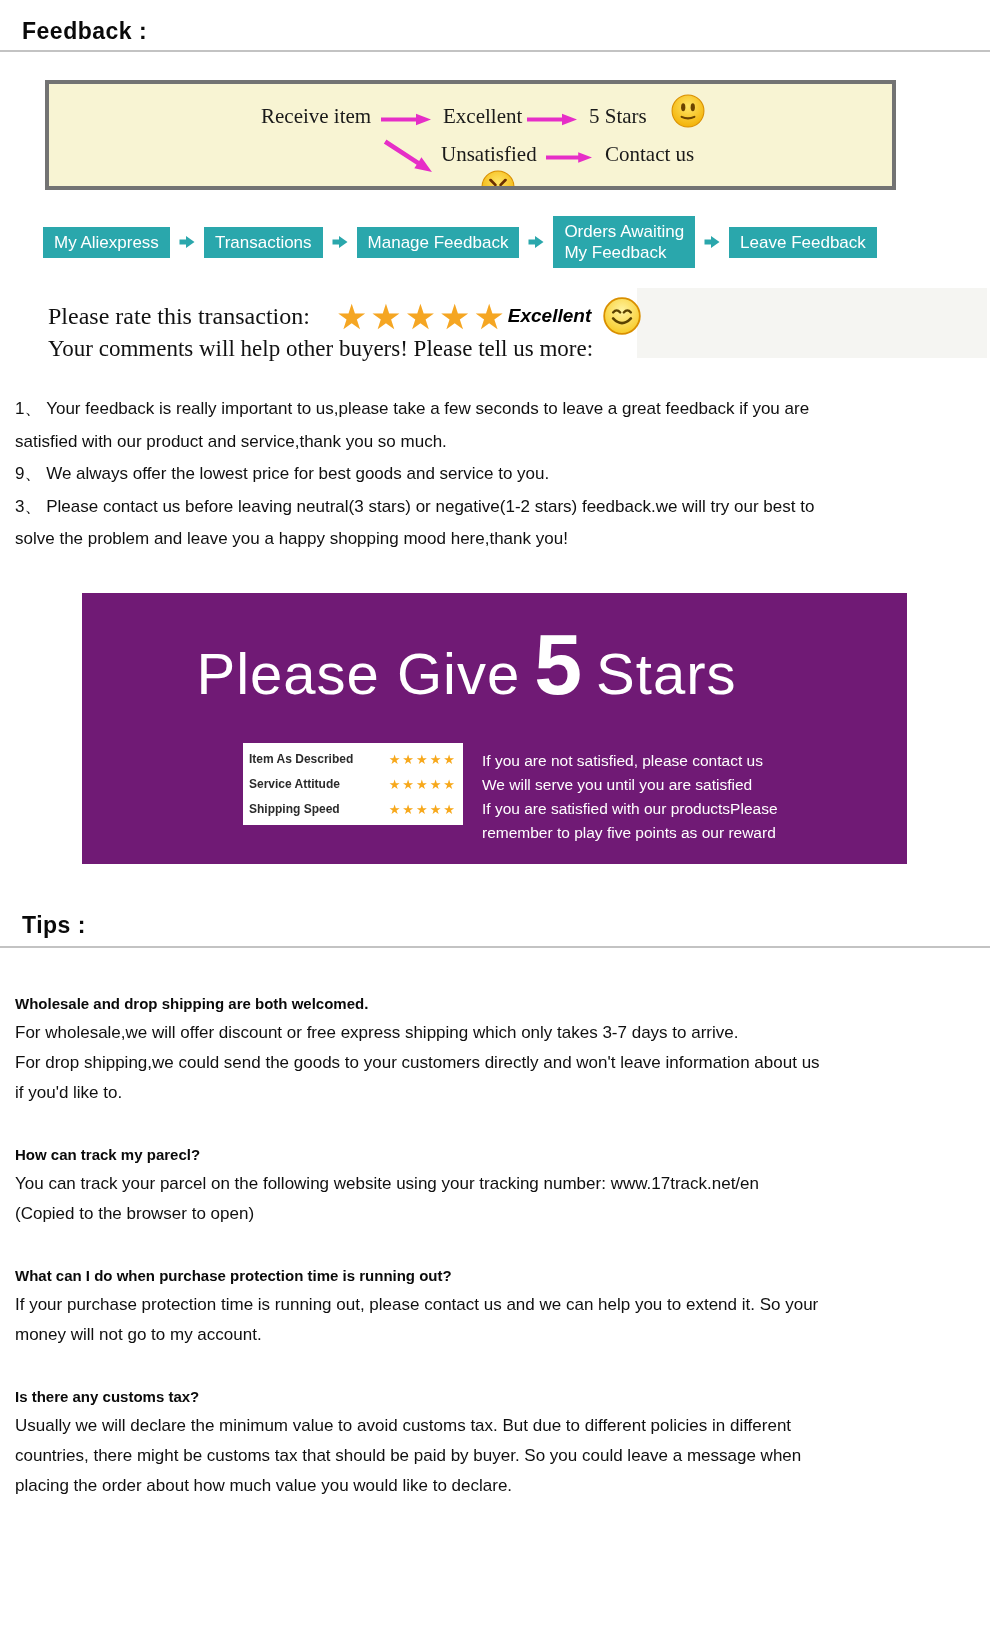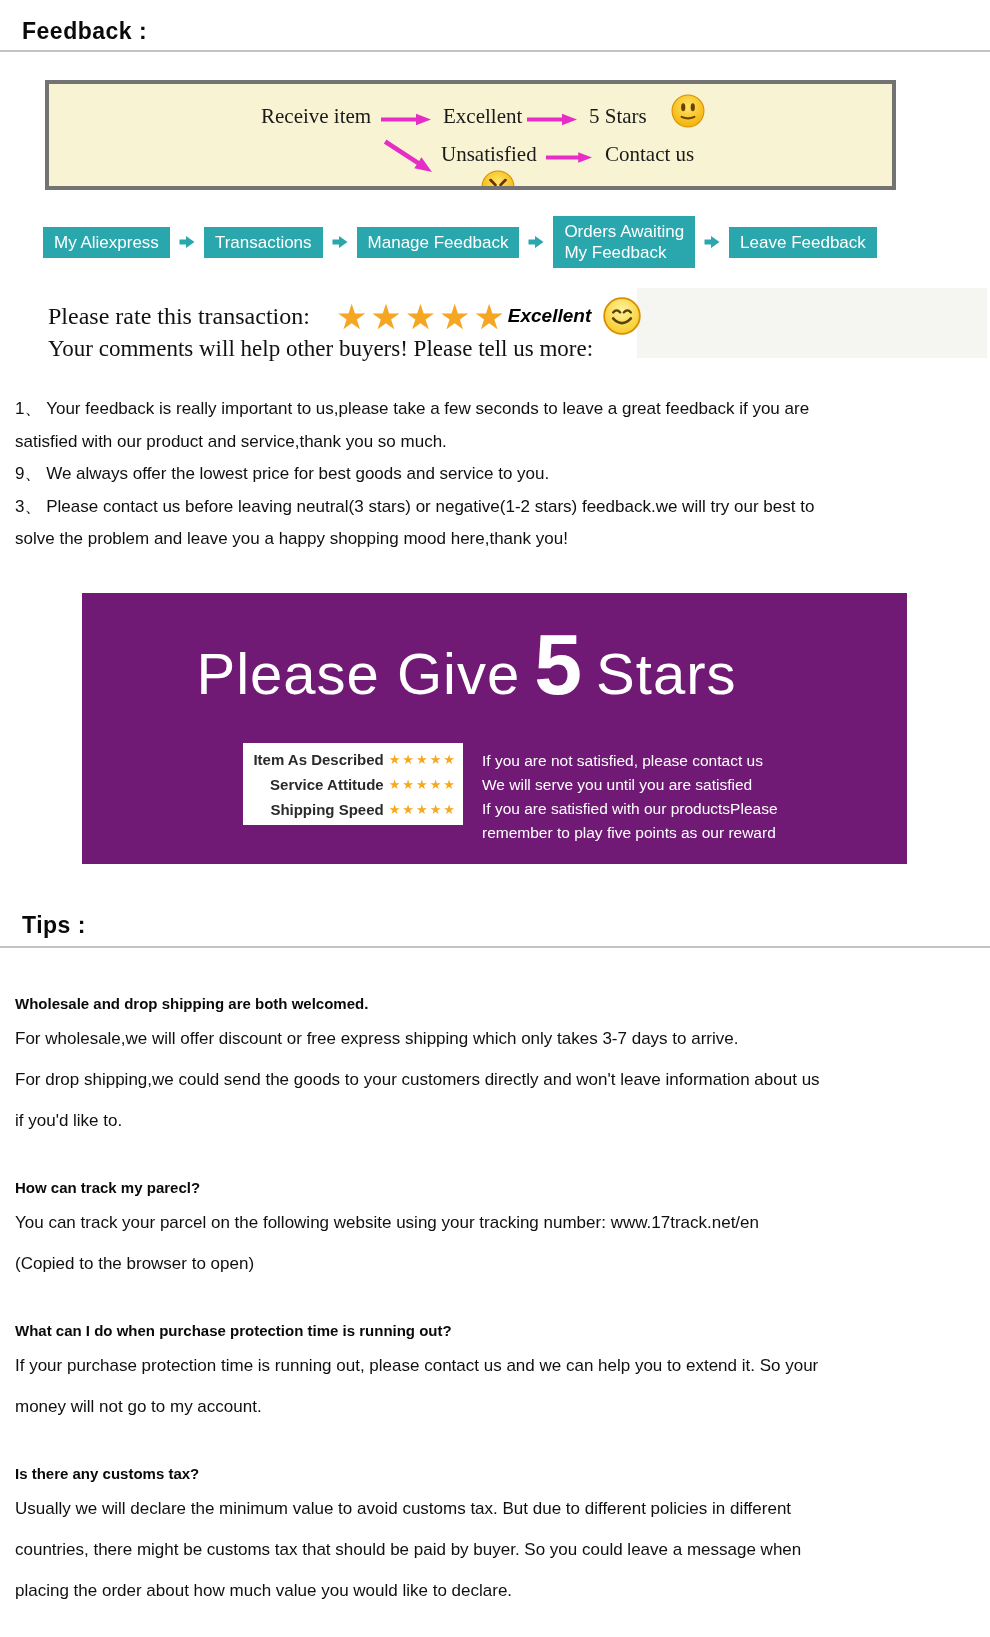--- a/index.html
+++ b/index.html
@@ -41,30 +41,30 @@
   .banner{left:82px;top:593px;width:825px;height:271px;background:#701a75;}
   .banner-title{position:absolute;left:0;right:0;top:22px;display:flex;
                 justify-content:center;align-items:baseline;color:#fff;
                 transform:translateX(-28px);}
   .bt-light{font-size:58px;font-weight:300;letter-spacing:1px;}
   .bt-num{font-size:86px;font-weight:bold;margin:0 14px;}
   .rating-box{position:absolute;left:161px;top:150px;width:220px;height:82px;
               background:#fff;display:flex;flex-direction:column;justify-content:center;
               padding:2px 6px;box-sizing:border-box;}
   .rating-row{display:flex;align-items:center;height:25px;}
-  .rating-label{flex:1;text-align:right;font-size:15px;font-weight:600;color:#2b2b2b;
+  .rating-label{flex:1;font-size:12px;font-weight:600;color:#2b2b2b;
                 padding-right:5px;}
   .rating-stars{font-size:13px;color:#F7A81B;letter-spacing:2px;white-space:nowrap;}
   .banner-side{position:absolute;left:400px;top:156px;width:340px;color:#fff;
                font-size:15.5px;font-weight:300;line-height:24px;}
 
   
   .tips-content{left:15px;top:995px;width:950px;}
   .tip-head{font-size:15px;font-weight:bold;color:#0a0a0a;margin:0 0 6px 0;}
-  .tip-body{font-size:17px;line-height:41px;color:#101010;margin:0 0 38px 0;}
+  .tip-body{font-size:17px;line-height:30px;color:#101010;margin:0 0 38px 0;}
 </style>
 </head>
 <body>
 
 <div class="abs sec-title" style="left:22px;top:18px">Feedback :</div>
 <div class="abs rule" style="top:50px"></div>
 
 <div class="abs flowbox">
   <span class="flow-label serif" style="left:212px;top:20px">Receive item</span>
   <span class="flow-arrow" style="left:332px;top:28px">

